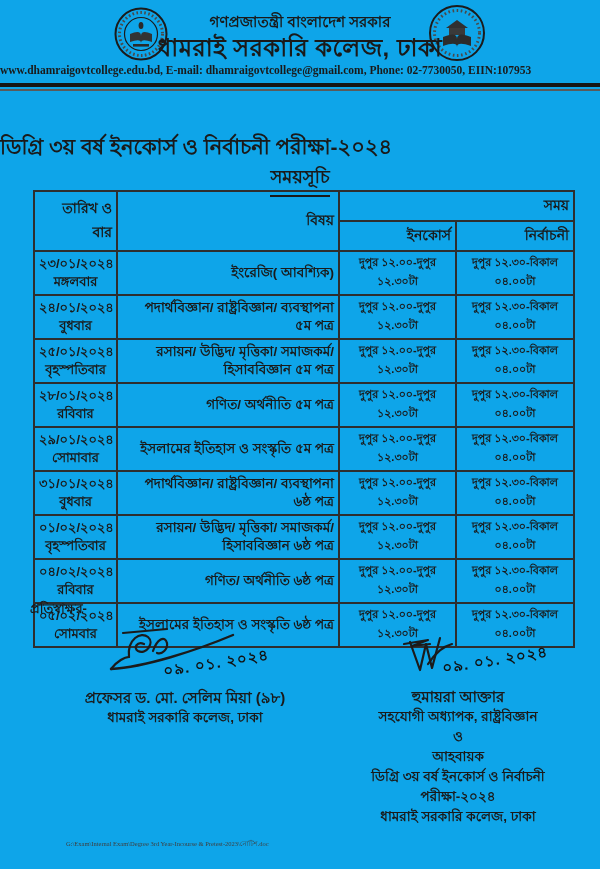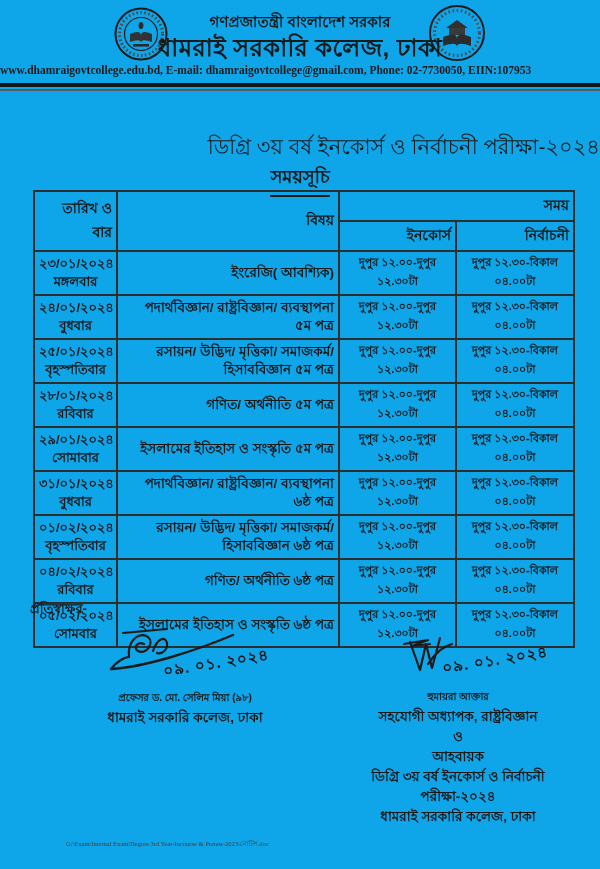--- a/index.html
+++ b/index.html
@@ -16,22 +16,22 @@
     font-size:24px; font-weight:700; letter-spacing:.5px; }
   .contact-line { position:absolute; top:64px; left:0; right:0; 
     font-family:"Liberation Serif","DejaVu Serif",serif; font-size:11.5px; font-weight:700; }
   .logo { position:absolute; }
   .logo-left { top:7px; left:114px; width:54px; height:54px; }
   .logo-right { top:4px; left:428px; width:58px; height:58px; }
   .rule-thick { position:absolute; top:83px; left:0; width:600px; height:4px; background:#161616; }
   .rule-thin  { position:absolute; top:89px; left:0; width:600px; height:1.5px; background:#5a5a5a; }
   .date-line { position:absolute; top:100px; left:416px; font-size:14px; font-weight:600; }
   
-  .title { position:absolute; top:131px; left:0; right:0; text-align:right;
-    font-size:21px; font-weight:400; }
+  .title { position:absolute; top:131px; left:0; right:0; text-align:left;
+    font-size:21px; font-weight:700; }
   .subtitle-wrap { position:absolute; top:163px; left:0; right:0; text-align:center; }
   .subtitle { display:inline-block; font-size:18px; font-weight:700;
     border-bottom:2.5px solid #1a1a1a; padding-bottom:1px; }
   
   table.schedule { position:absolute; top:190px; left:33px; width:540px;
     border-collapse:collapse; table-layout:fixed; }
   .schedule th, .schedule td { border:2px solid #2e2e2e; padding:2px 4px; }
   .schedule th { font-size:14px; font-weight:700; text-align:right; }
   .schedule thead tr.h1 th { height:20px; }
   .schedule thead tr.h2 th { height:22px; }
@@ -44,21 +44,21 @@
   .sig-block { position:absolute; text-align:center; }
   .sig-left  { top:617px; left:45px;  width:280px; }
   .sig-right { top:630px; left:332px; width:252px; }
   .sig-draw { position:relative; width:100%; }
   .sig-left  .sig-draw { height:70px; }
   .sig-right .sig-draw { height:56px; }
   .sig-date { position:absolute; font-size:15px; font-weight:700; letter-spacing:1px;
     transform:rotate(-9deg); white-space:nowrap; color:#111; }
   .sig-left  .sig-date { left:118px; top:34px; }
   .sig-right .sig-date { left:110px; top:18px; }
-  .sig-name { font-size:10px; font-weight:700; line-height:21px; }
+  .sig-name { font-size:15px; font-weight:700; line-height:21px; }
   .sig-line { font-size:13.5px; font-weight:600; line-height:20px; }
   .sig-line.bold { font-weight:700; }
   
   .footer-path { position:absolute; top:839px; left:66px;
     font-family:"Liberation Serif","DejaVu Serif",serif; font-size:6.5px; color:#3f3f3f; }
   svg .ink { stroke:#1b1b1b; fill:none; stroke-linecap:round; stroke-linejoin:round; }
 </style>
 </head>
 <body>
 

